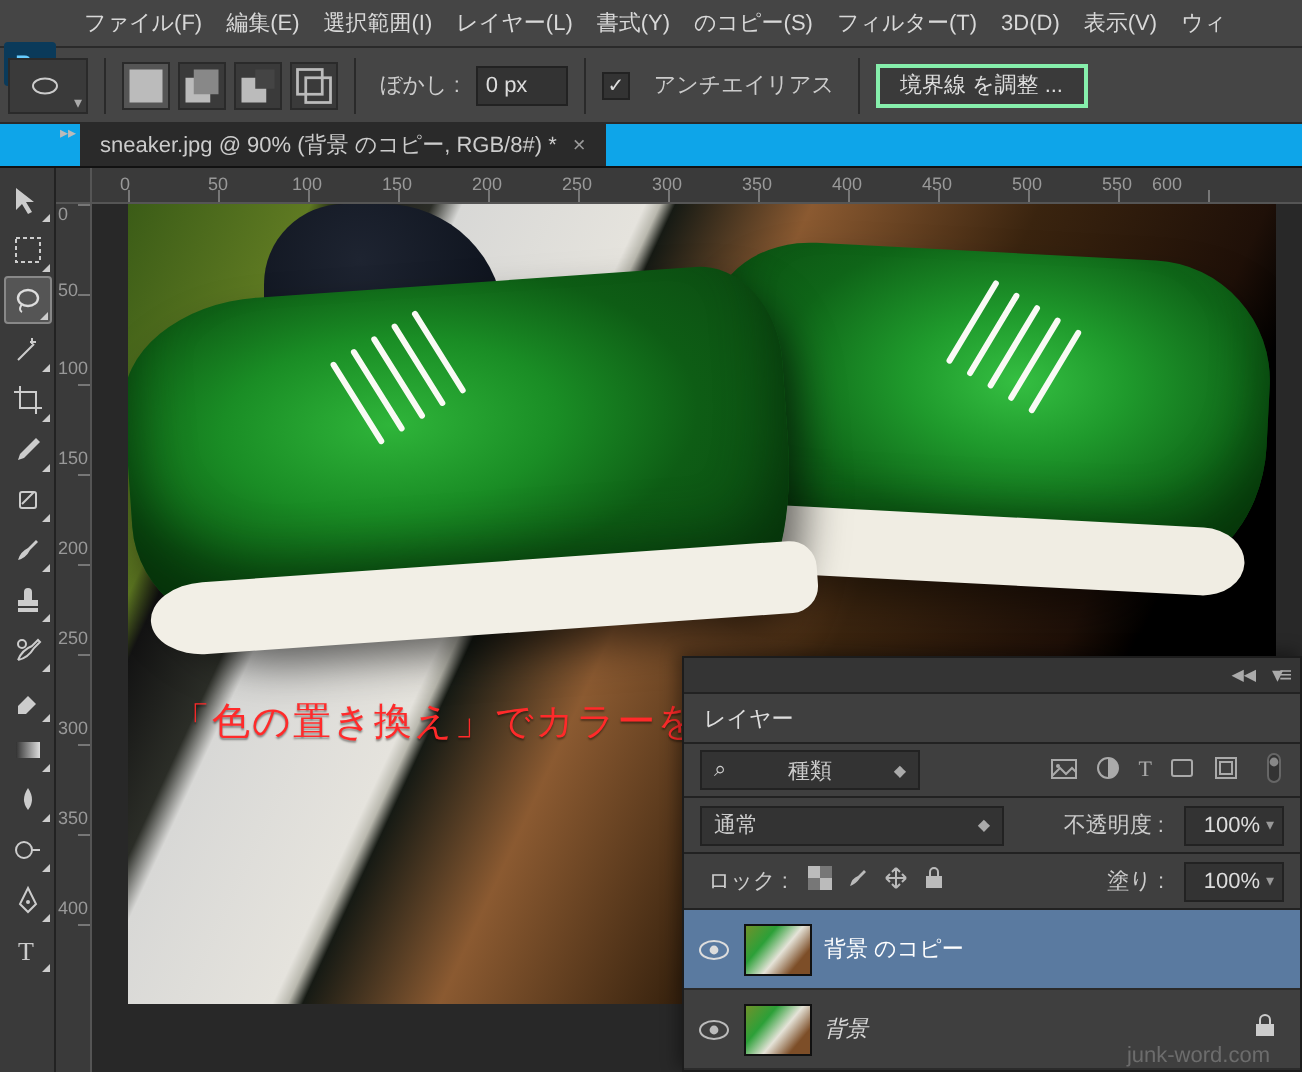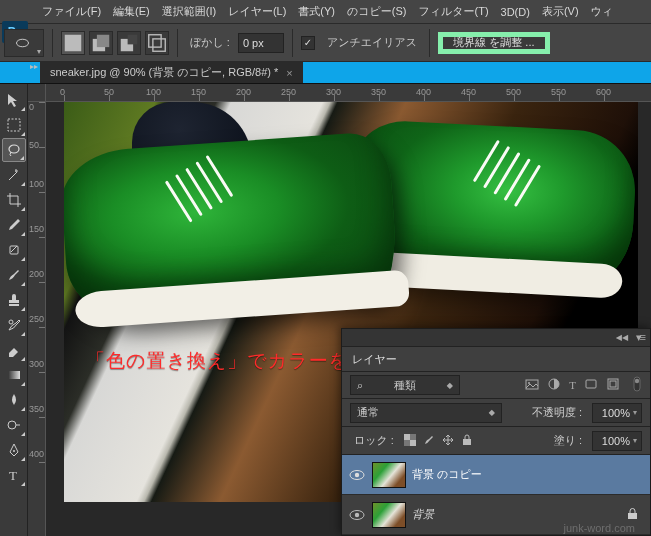--- a/index.html
+++ b/index.html
@@ -13,21 +13,21 @@
   
   .optionsbar { height: 38px; background: #454545; display: flex; align-items: center; padding: 2px 4px; border-bottom: 1px solid #2a2a2a; gap: 4px; }
   .tool-preset { width: 40px; height: 28px; border: 1px solid #2a2a2a; background: #3a3a3a; display: flex; align-items: center; justify-content: center; position: relative; }
   .tool-preset svg { width: 18px; height: 14px; }
   .separator { width: 1px; height: 28px; background: #2a2a2a; margin: 0 4px; }
   .mode-btn { width: 24px; height: 24px; border: 1px solid #2a2a2a; background: #3a3a3a; display: flex; align-items: center; justify-content: center; }
   .mode-btn.active { background: #555; }
   .label { color: #ccc; margin: 0 4px; }
   .feather-input { width: 46px; height: 20px; background: #333; border: 1px solid #222; color: #ddd; padding: 2px 4px; font-size: 11px; }
   .chk { width: 14px; height: 14px; background: #333; border: 1px solid #222; display: inline-flex; align-items: center; justify-content: center; color: #ddd; font-size: 10px; margin-right: 4px; }
-  .refine-btn { height: 22px; background: #3a3a3a; border: 5px solid #86efac; padding: 2px 10px; color: #ddd; font-size: 11px; display: flex; align-items: center; }
+  .refine-btn { height: 22px; background: #3a3a3a; border: 2px solid #86efac; padding: 2px 10px; color: #ddd; font-size: 11px; display: flex; align-items: center; }
 
   
   .tabbar { height: 22px; background: #0ea5e9; display: flex; align-items: stretch; padding-left: 40px; border-bottom: 1px solid #111; }
   .doc-tab { background: #2a2a2a; color: #ccc; padding: 4px 10px; font-size: 11px; display: flex; align-items: center; gap: 8px; }
   .doc-tab .close { color: #999; font-size: 11px; }
 
   
   .main { display: flex; height: 452px; }
   .toolbar-left-strip { width: 28px; background: #3a3a3a; border-right: 1px solid #222; display: flex; flex-direction: column; align-items: center; padding-top: 4px; }
   .tool { width: 24px; height: 24px; display: flex; align-items: center; justify-content: center; margin-bottom: 1px; border-radius: 2px; position: relative; }
@@ -279,21 +279,21 @@
       <span style="left:325px">350</span>
         <div class="tick-h" style="left:333px"></div>
       <span style="left:370px">400</span>
         <div class="tick-h" style="left:378px"></div>
       <span style="left:415px">450</span>
         <div class="tick-h" style="left:423px"></div>
       <span style="left:460px">500</span>
         <div class="tick-h" style="left:468px"></div>
       <span style="left:505px">550</span>
         <div class="tick-h" style="left:513px"></div>
-      <span style="left:550px">600</span>
+      <span style="left:530px">600</span>
         <div class="tick-h" style="left:558px"></div>
     </div>
     <div class="ruler-v">
       <span style="top:0">0</span>
         <div class="tick-v" style="top:0"></div>
       <span style="top:38px">50</span>
         <div class="tick-v" style="top:45px"></div>
       <span style="top:77px">100</span>
         <div class="tick-v" style="top:90px"></div>
       <span style="top:122px">150</span>

